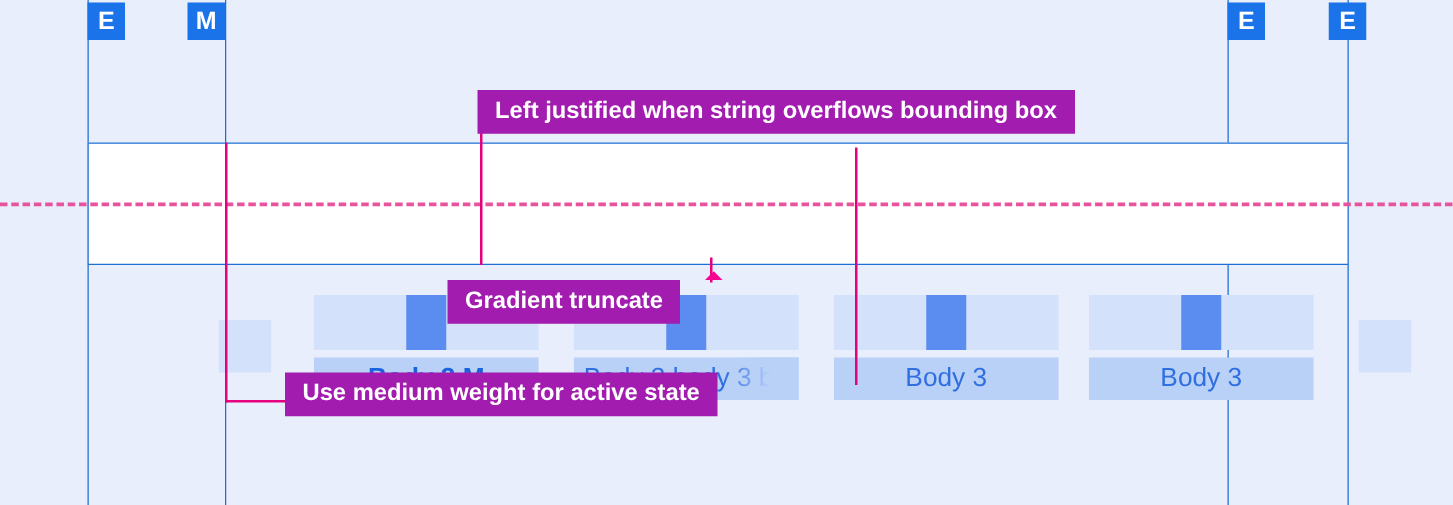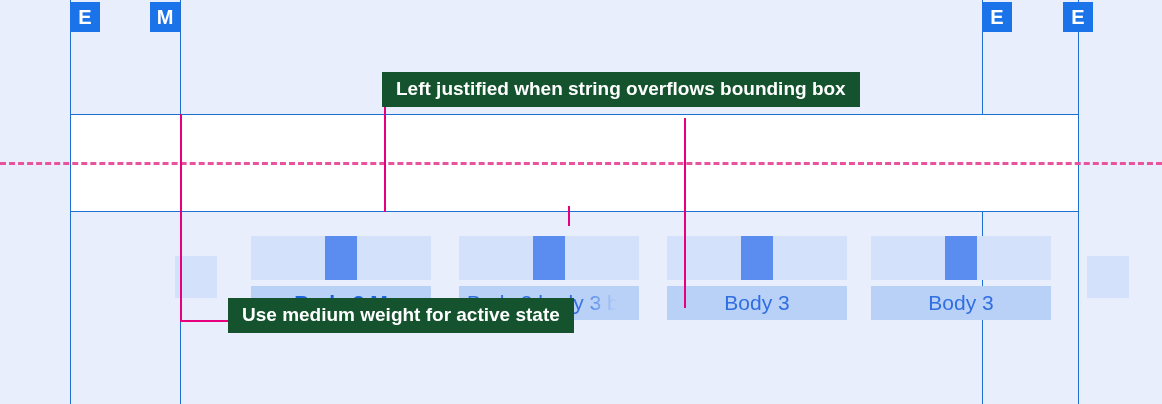--- a/index.html
+++ b/index.html
@@ -99,21 +99,21 @@
   .mguide.m-mid{left:384px;top:72px;height:140px;}
   .mguide.m-center{left:684px;top:118px;height:190px;}
   .mguide.m-grad{left:568px;top:206px;height:20px;}
 
   
   .elbow{position:absolute;height:2px;background:#e6007e;}
   .elbow.e-left{left:180px;top:320px;width:50px;}
 
   
   .note{
-    position:absolute;background:#14532d;color:#ffffff;
+    position:absolute;background:#a21caf;color:#ffffff;
     font-size:19px;font-weight:bold;
     padding:6px 14px 7px 14px;white-space:nowrap;line-height:1.15;
   }
   .note.n-overflow{left:382px;top:72px;}
   .note.n-gradient{left:358px;top:224px;}
   .note.n-medium{left:228px;top:298px;}
   .note.n-center{left:684px;top:298px;}
 
   
   .note .caret{
@@ -186,15 +186,16 @@
 
   <div class="hcenter"></div>
 
   <div class="mguide m-left"></div>
   <div class="elbow e-left"></div>
   <div class="mguide m-mid"></div>
   <div class="mguide m-center"></div>
   <div class="mguide m-grad"></div>
 
   <div class="note n-overflow">Left justified when string overflows bounding box</div>
+  <div class="note n-gradient"><span class="caret"></span><span>Gradient truncate</span></div>
   <div class="note n-medium">Use medium weight for active state</div>
 
 </div>
 
 </body></html>

